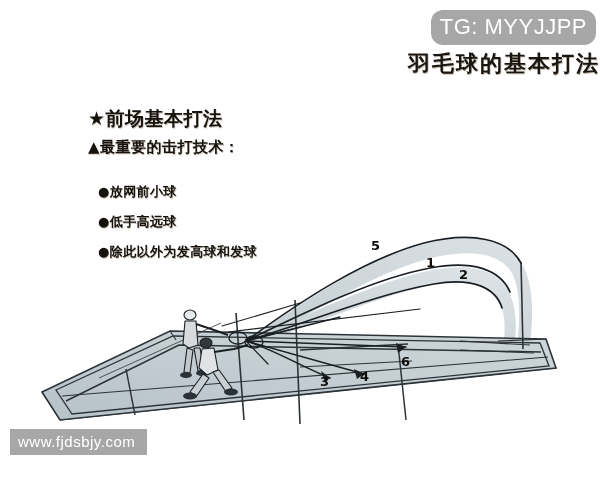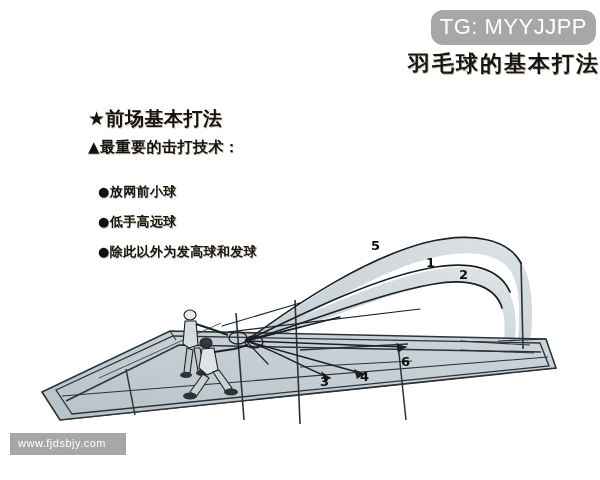--- a/index.html
+++ b/index.html
@@ -30,22 +30,22 @@
   #wm-top {
     right: 4px;
     top: 10px;
     font-size: 22px;
     padding: 6px 9px 7px 9px;
     border-radius: 12px;
   }
   #wm-bottom {
     left: 10px;
     bottom: 25px;
-    font-size: 11px;
-    padding: 5px 20px 6px 8px;
+    font-size: 15px;
+    padding: 5px 12px 6px 8px;
   }
 
   
   #title {
     position: absolute;
     left: 0;
     top: 49px;
     width: 600px;
     text-align: right;
     font-size: 22px;

